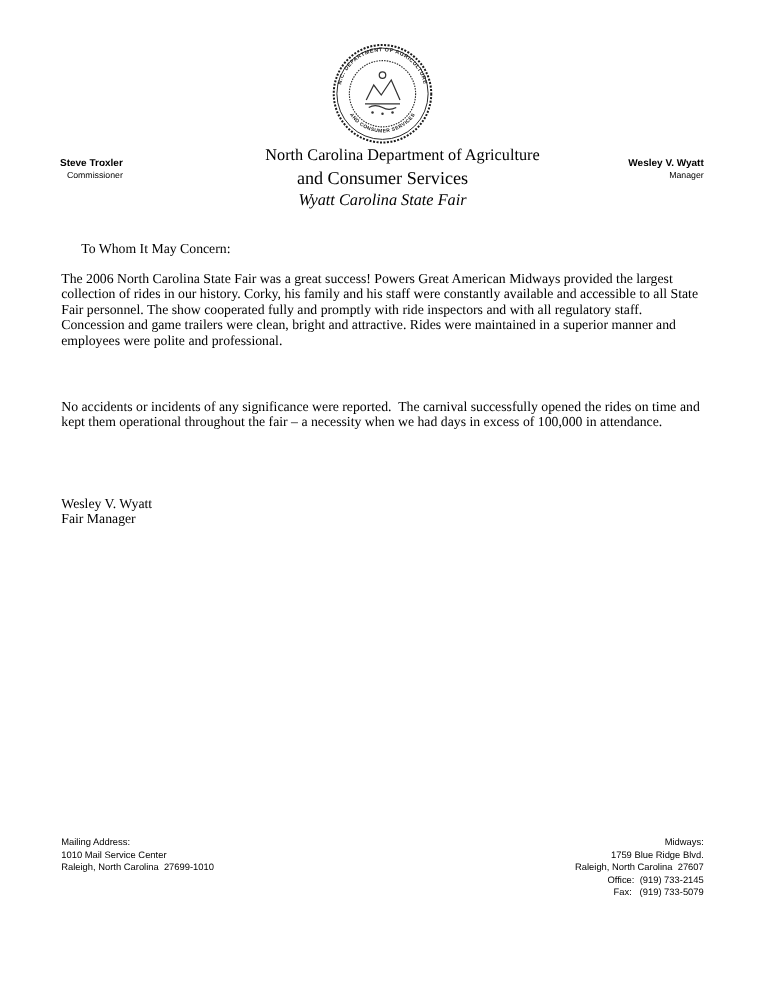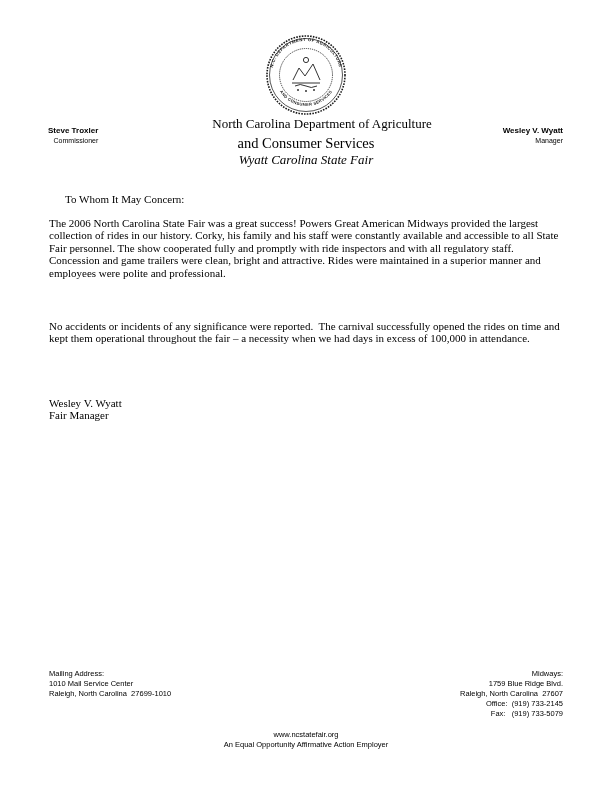--- a/index.html
+++ b/index.html
@@ -113,18 +113,14 @@
   </div>
 
   <div class="foot foot-location">
     <div>Midways:</div>
     <div>1759 Blue Ridge Blvd.</div>
     <div>Raleigh, North Carolina&nbsp; 27607</div>
     <div>Office:&nbsp; (919) 733-2145</div>
     <div>Fax:&nbsp;&nbsp; (919) 733-5079</div>
   </div>
 
-  <div class="foot foot-center">
-    <div>www.ncstatefair.org</div>
-    <div>An Equal Opportunity Affirmative Action Employer</div>
-  </div>
 
 </div>
 
 </body></html>

